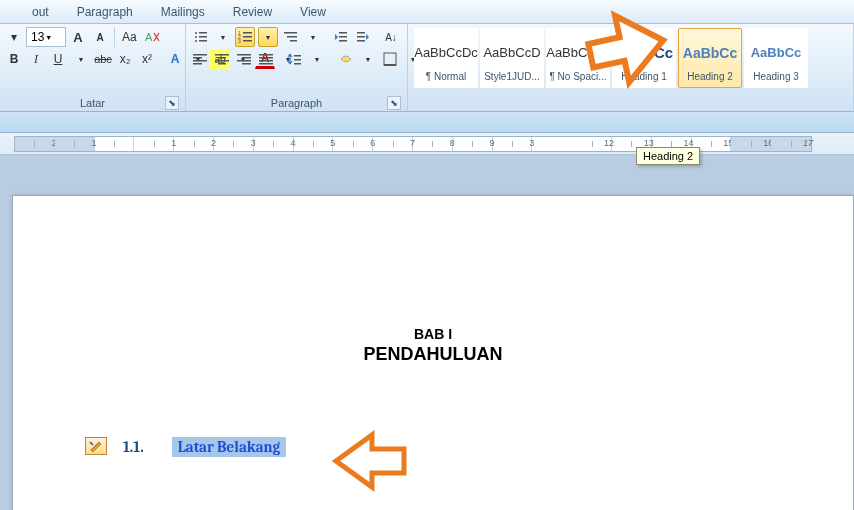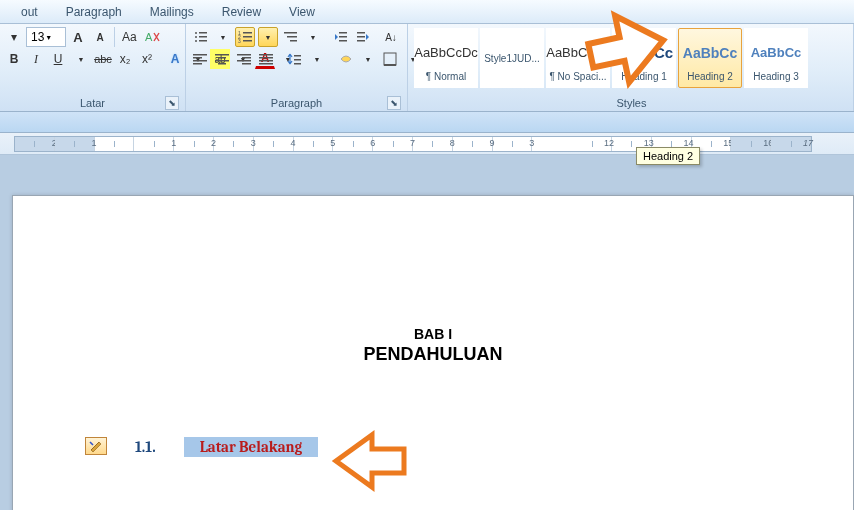--- a/index.html
+++ b/index.html
@@ -1,19 +1,19 @@
 <!DOCTYPE html>
 <html><head>
 <meta charset="utf-8">
 <style>
 * { margin: 0; padding: 0; box-sizing: border-box; font-family: "Segoe UI", Tahoma, sans-serif; }
 body { background: #fff; overflow: hidden; width: 854px; height: 510px; position: relative; }
 
 
-.tabs { height: 24px; background: linear-gradient(to bottom, #f6fbff 0%, #dcebf9 100%); border-bottom: 1px solid #a9bfd6; display: flex; align-items: center; padding-left: 7px; font-size: 12px; color: #3b566e; }
+.tabs { height: 24px; background: linear-gradient(to bottom, #f6fbff 0%, #dcebf9 100%); border-bottom: 1px solid #a9bfd6; display: flex; align-items: center; padding-left: 18px; font-size: 12px; color: #3b566e; }
 .tab { padding: 3px 14px; cursor: default; }
 
 
 .ribbon { height: 88px; background: linear-gradient(to bottom, #f3f8fd 0%, #e0edf9 55%, #cfe1f4 100%); border-bottom: 1px solid #9ab3cc; display: flex; }
 .group { border-right: 1px solid #bcd0e6; padding: 2px 4px 0 4px; display: flex; flex-direction: column; justify-content: space-between; position: relative; }
 .group-body { flex: 1; display: flex; flex-direction: column; }
 .group-label { text-align: center; font-size: 11px; color: #3b566e; padding: 2px 0; position: relative; }
 .dialog-launcher { position: absolute; right: 2px; bottom: 1px; width: 14px; height: 14px; border: 1px solid #a9bfd6; font-size: 9px; color: #3b566e; display: flex; align-items: center; justify-content: center; background: #eaf2fa; }
 
 .row { display: flex; align-items: center; gap: 2px; height: 22px; }
@@ -45,22 +45,22 @@
 .ruler .seg { position: relative; height: 14px; border-right: 1px solid #c6d4e2; }
 .ruler .num { position: absolute; top: 1px; right: -3px; font-size: 9px; }
 
 
 .docarea { position: absolute; top: 155px; left: 0; right: 0; bottom: 0; background: #b8cde2; overflow: hidden; }
 .page { position: absolute; left: 12px; top: 40px; width: 842px; height: 1100px; background: #fff; border: 1px solid #99a6b3; box-shadow: 0 0 4px rgba(0,0,0,.15); }
 .page-content { padding: 130px 80px 0 80px; font-family: Calibri, sans-serif; }
 .title1 { text-align: center; font-weight: bold; font-size: 14px; }
 .title2 { text-align: center; font-weight: bold; font-size: 18px; margin-top: 2px; }
 .heading-line { margin-top: 72px; display: flex; align-items: center; font-size: 15px; position: relative; }
-.heading-line .num { color: #1f497d; font-weight: bold; font-family: Cambria, serif; margin-left: 42px; }
-.heading-line .txt { color: #b91c1c; font-weight: bold; font-family: Cambria, serif; background: #a6c7e9; padding: 1px 16px; margin-left: 28px; }
+.heading-line .num { color: #1f497d; font-weight: bold; font-family: Cambria, serif; margin-left: 30px; }
+.heading-line .txt { color: #1d4ed8; font-weight: bold; font-family: Cambria, serif; background: #a6c7e9; padding: 1px 6px; margin-left: 28px; }
 .autogear { position: absolute; left: -8px; top: 0; width: 22px; height: 18px; border: 1px solid #c0853a; background: linear-gradient(to bottom,#fff3d6,#ffd98c); display: flex; align-items: center; justify-content: center; }
 
 
 .tooltip { position: absolute; top: 147px; left: 636px; background: #ffffe1; border: 1px solid #8a8a66; font-size: 11px; padding: 2px 6px; z-index: 50; box-shadow: 2px 2px 3px rgba(0,0,0,.2); }
 
 
 .arrow { position: absolute; z-index: 60; }
 .arrow svg path { fill: #fff; stroke: #ec7a1f; stroke-width: 5; }
 .arrow.large svg path { stroke-width: 6; }
 </style>
@@ -240,42 +240,40 @@
     </div>
   </div>
 
   <div class="group styles-group">
     <div class="styles-row" id="styles-row">
         <div class="style-card ">
           <div class="preview">AaBbCcDc</div>
           <div class="lbl">¶ Normal</div>
         </div>
         <div class="style-card ">
+          <div class="preview">AaBbCcD</div>
           <div class="lbl">Style1JUD...</div>
         </div>
         <div class="style-card ">
           <div class="preview">AaBbCcDc</div>
           <div class="lbl">¶ No Spaci...</div>
         </div>
         <div class="style-card h1">
           <div class="preview">AaBbCc</div>
           <div class="lbl">Heading 1</div>
         </div>
         <div class="style-card h2 selected">
           <div class="preview">AaBbCc</div>
           <div class="lbl">Heading 2</div>
         </div>
         <div class="style-card h3">
           <div class="preview">AaBbCc</div>
           <div class="lbl">Heading 3</div>
         </div>
       </div>
-    <div class="group-label">
-      <span>Styles</span>
-    </div>
   </div>
 
 </div>
 
 <div class="strip"></div>
 
 <div class="ruler-wrap">
   <div class="ruler" id="ruler" style="width: 798px; left: 14px;">
       <div class="seg dark" style="width: 42px;">
         <span class="num">2</span>

